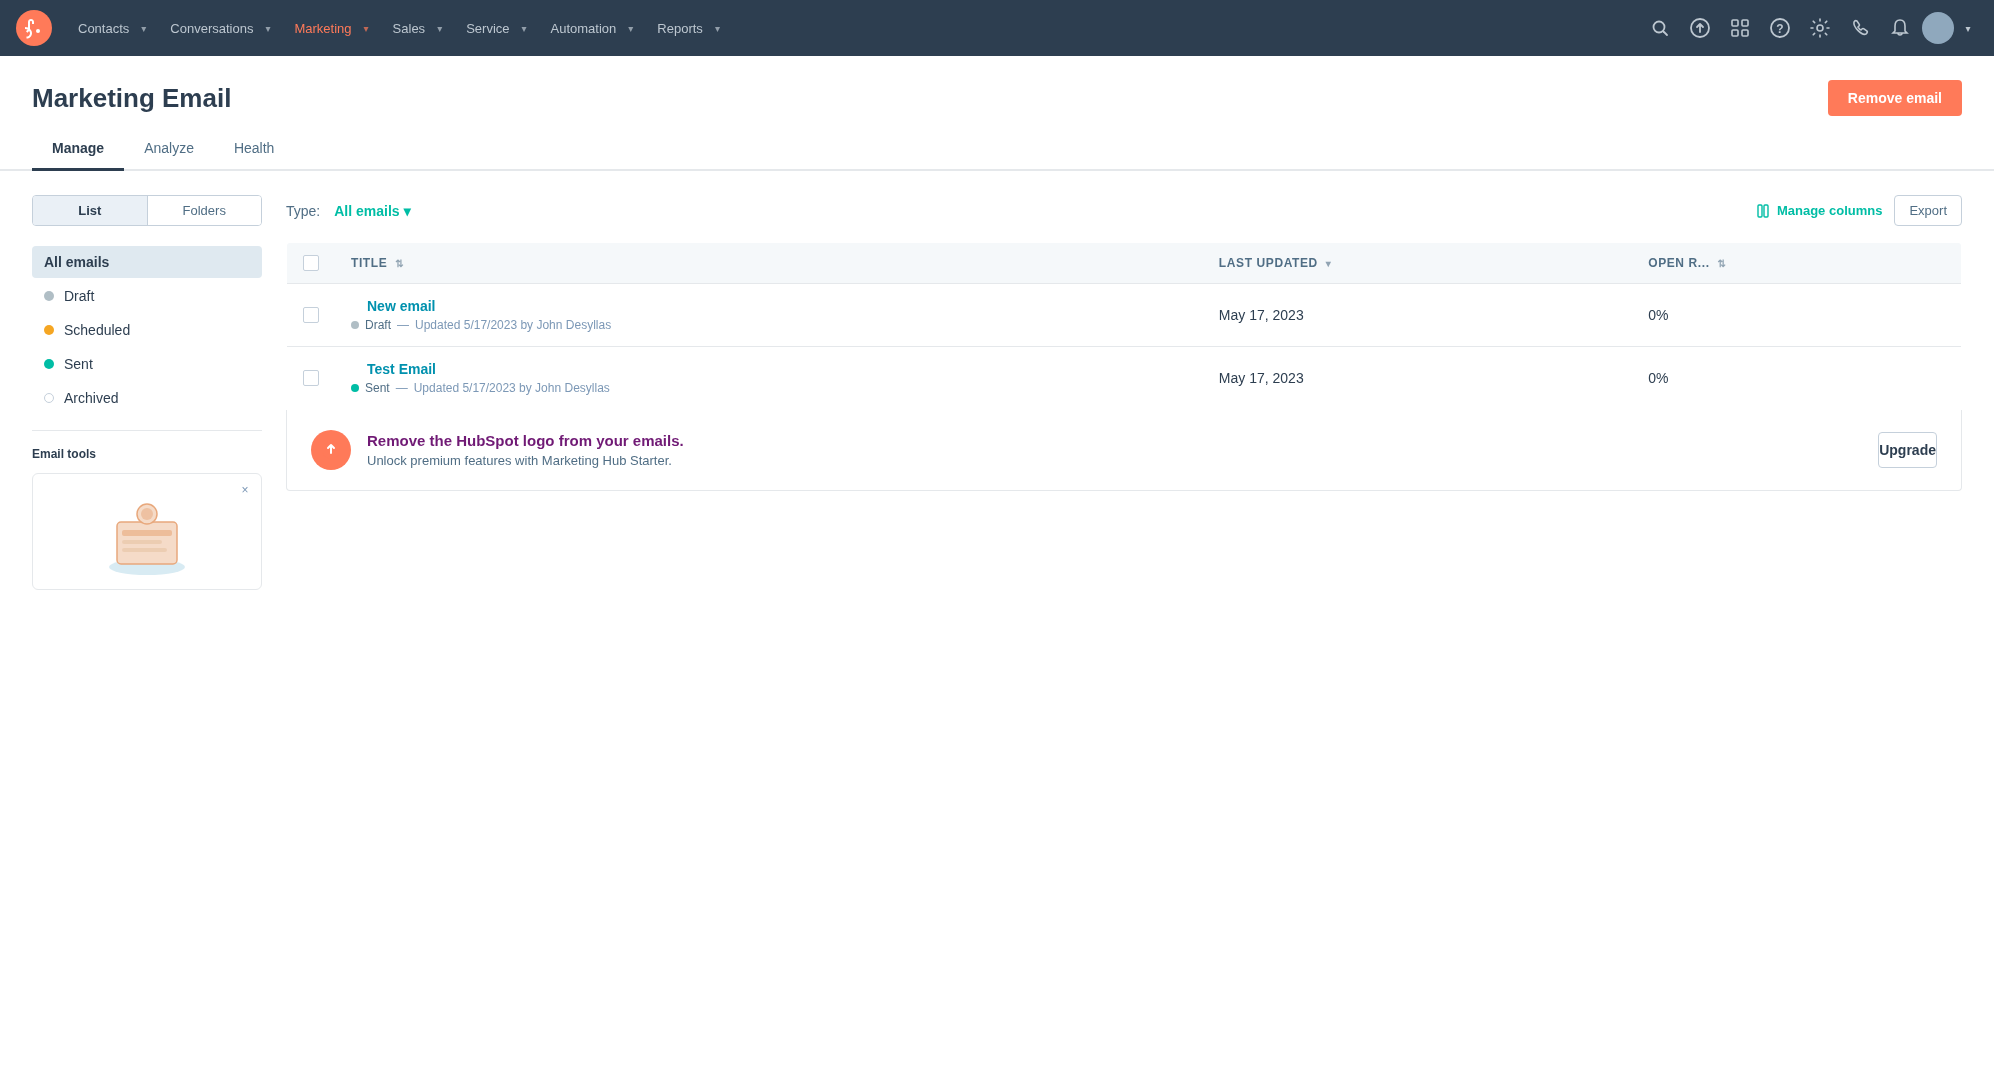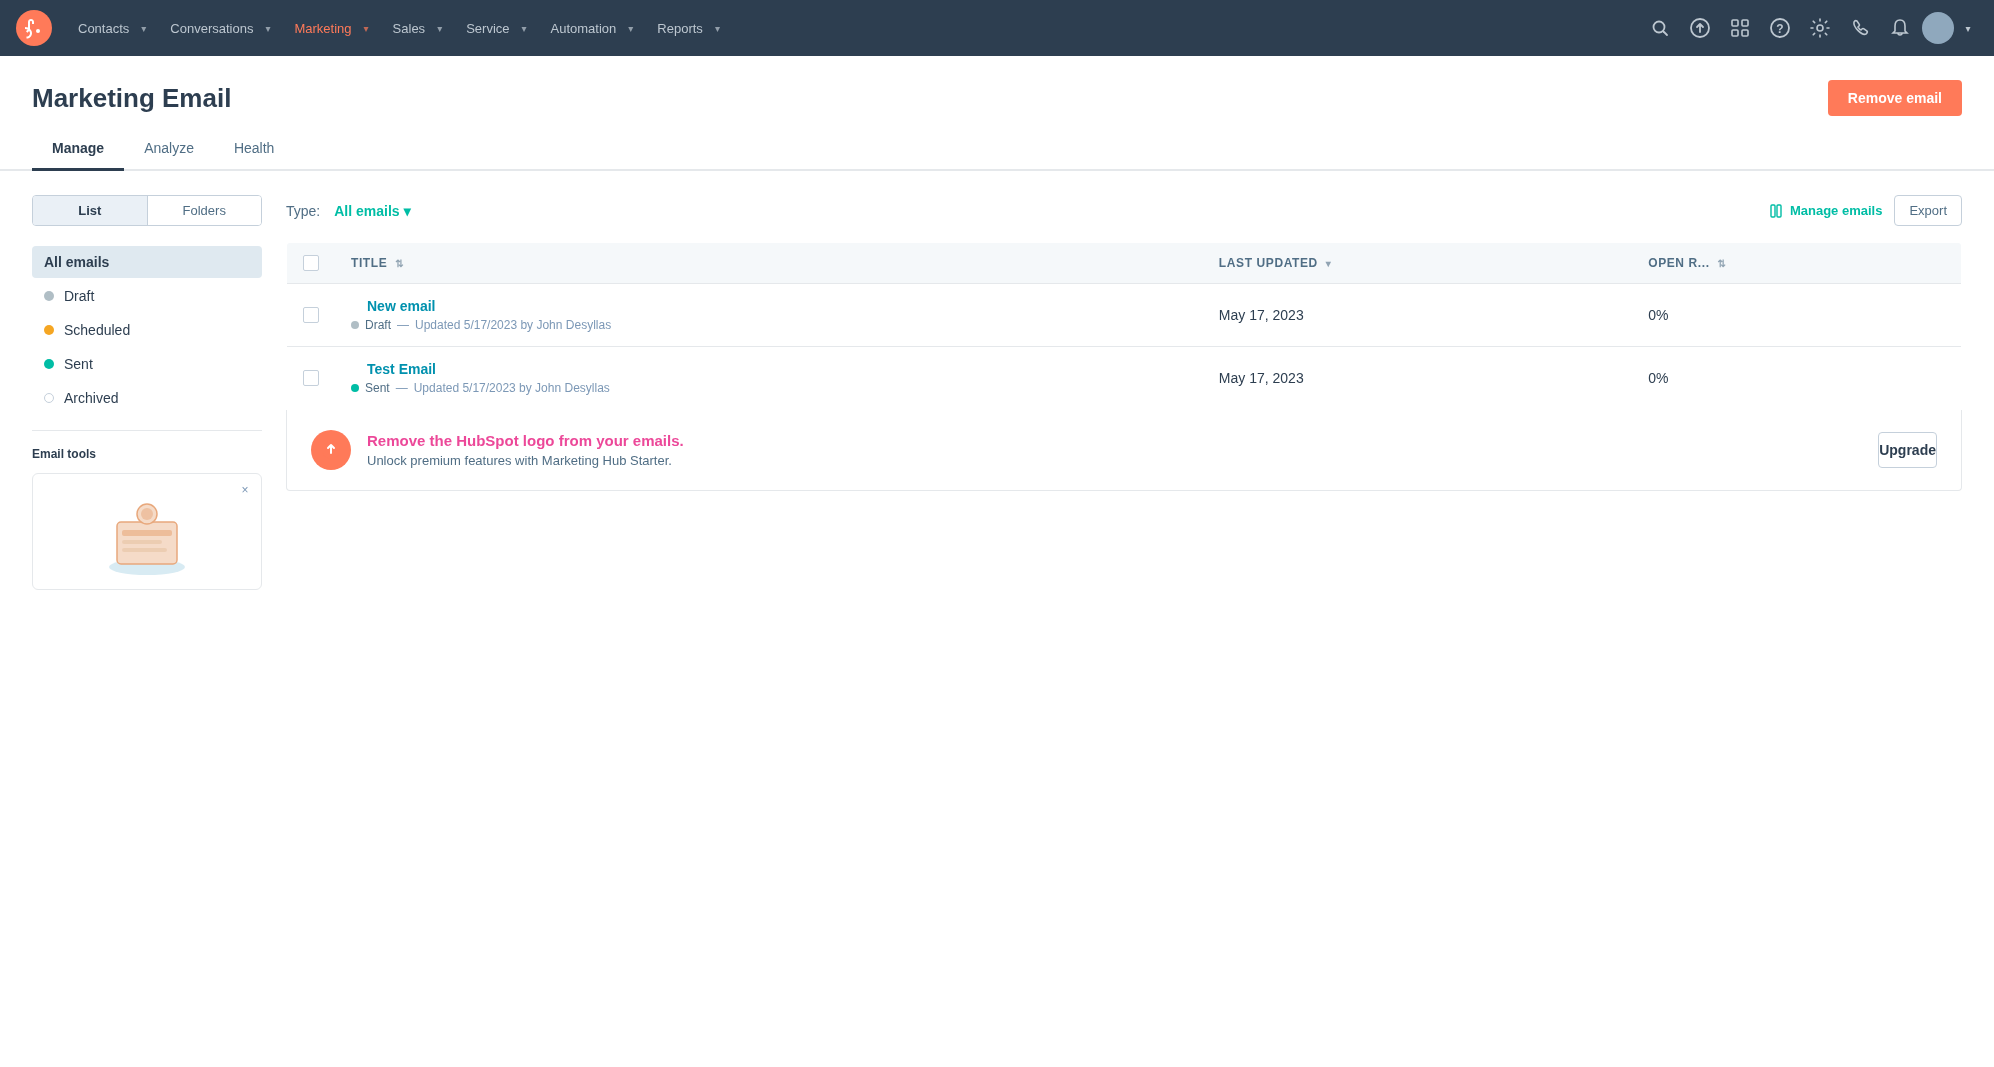--- a/index.html
+++ b/index.html
@@ -356,21 +356,21 @@
       justify-content: center;
       flex-shrink: 0;
       color: #fff;
       font-size: 18px;
       font-weight: 700;
     }
     .upgrade-text { flex: 1; }
     .upgrade-title {
       font-size: 15px;
       font-weight: 700;
-      color: #ec4899;
+      color: #701a75;
       margin-bottom: 4px;
     }
     .upgrade-sub {
       font-size: 13px;
       color: #506e85;
     }
     .upgrade-btn {
       border: 1px solid #c5d0db;
       background: #fff;
       border-radius: 4px;
@@ -548,21 +548,21 @@
             <span>All emails</span>
             <span>▾</span>
           </span>
         </div>
         <div class="col-actions">
           <button class="manage-columns-btn">
             <svg width="14" height="14" viewBox="0 0 14 14" fill="none">
               <rect x="1" y="1" width="4" height="12" rx="1" stroke="#00bda5" stroke-width="1.4"></rect>
               <rect x="7" y="1" width="4" height="12" rx="1" stroke="#00bda5" stroke-width="1.4"></rect>
             </svg>
-            <span>Manage emails</span>
+            <span>Manage columns</span>
           </button>
           <button class="export-btn">Export</button>
         </div>
       </div>
 
       <table class="email-table">
         <thead>
           <tr>
             <th class="checkbox-cell">
               <div class="email-checkbox"></div>

